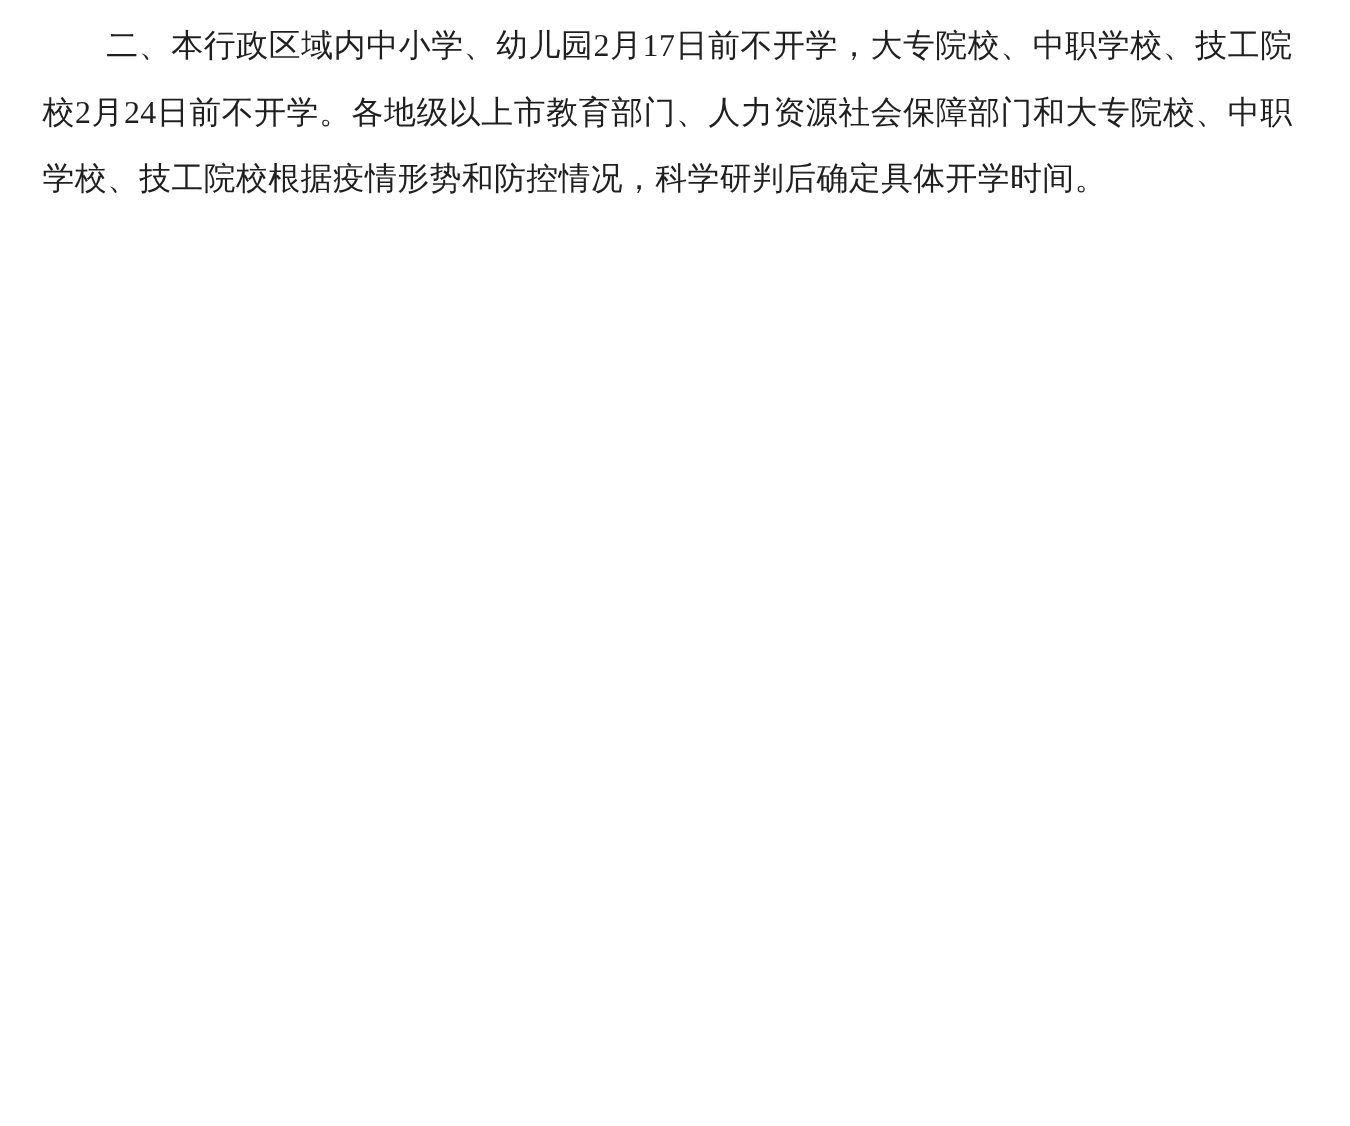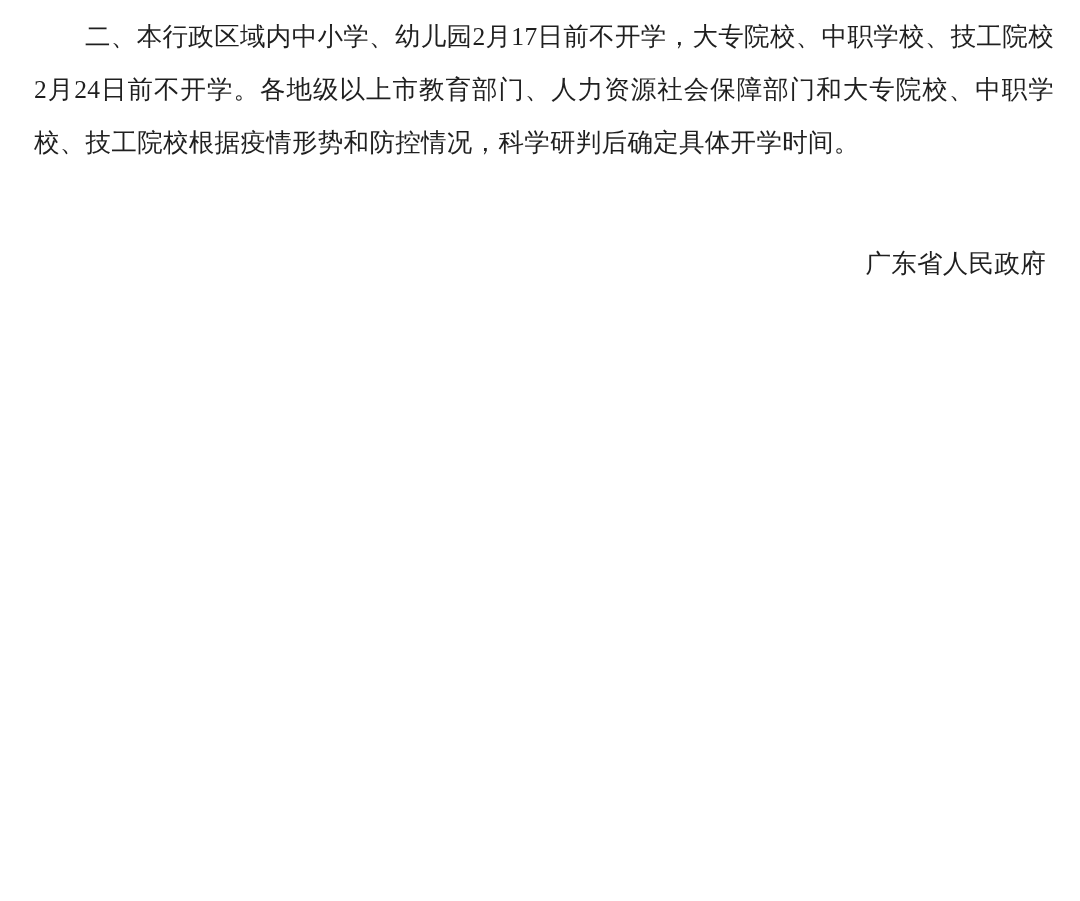--- a/index.html
+++ b/index.html
@@ -11,21 +11,21 @@
     width: 1080px;
     height: 901px;
     font-family: "Liberation Serif", "DejaVu Serif", serif;
     color: #1a1a1a;
     overflow: hidden;
   }
   .page {
     box-sizing: border-box;
     width: 1080px;
     height: 901px;
-    padding: 10px 26px 0 34px;
+    padding: 10px 46px 0 34px;
     background: #ffffff;
     position: relative;
   }
   .doc-body {
     display: block;
   }
   .para {
     font-size: 25.5px;
     line-height: 53px;
     text-align: justify;
@@ -51,17 +51,13 @@
     letter-spacing: 0.3px;
   }
 </style>
 </head>
 <body>
 
 <div class="page">
   <div class="doc-body">
     <p class="para">二、本行政区域内中小学、幼儿园2月17日前不开学，大专院校、中职学校、技工院校2月24日前不开学。各地级以上市教育部门、人力资源社会保障部门和大专院校、中职学校、技工院校根据疫情形势和防控情况，科学研判后确定具体开学时间。</p>
   </div>
-  <div class="signature">
-    <div class="sign-org">广东省人民政府</div>
-
-  </div>
 </div>
 
 </body></html>

